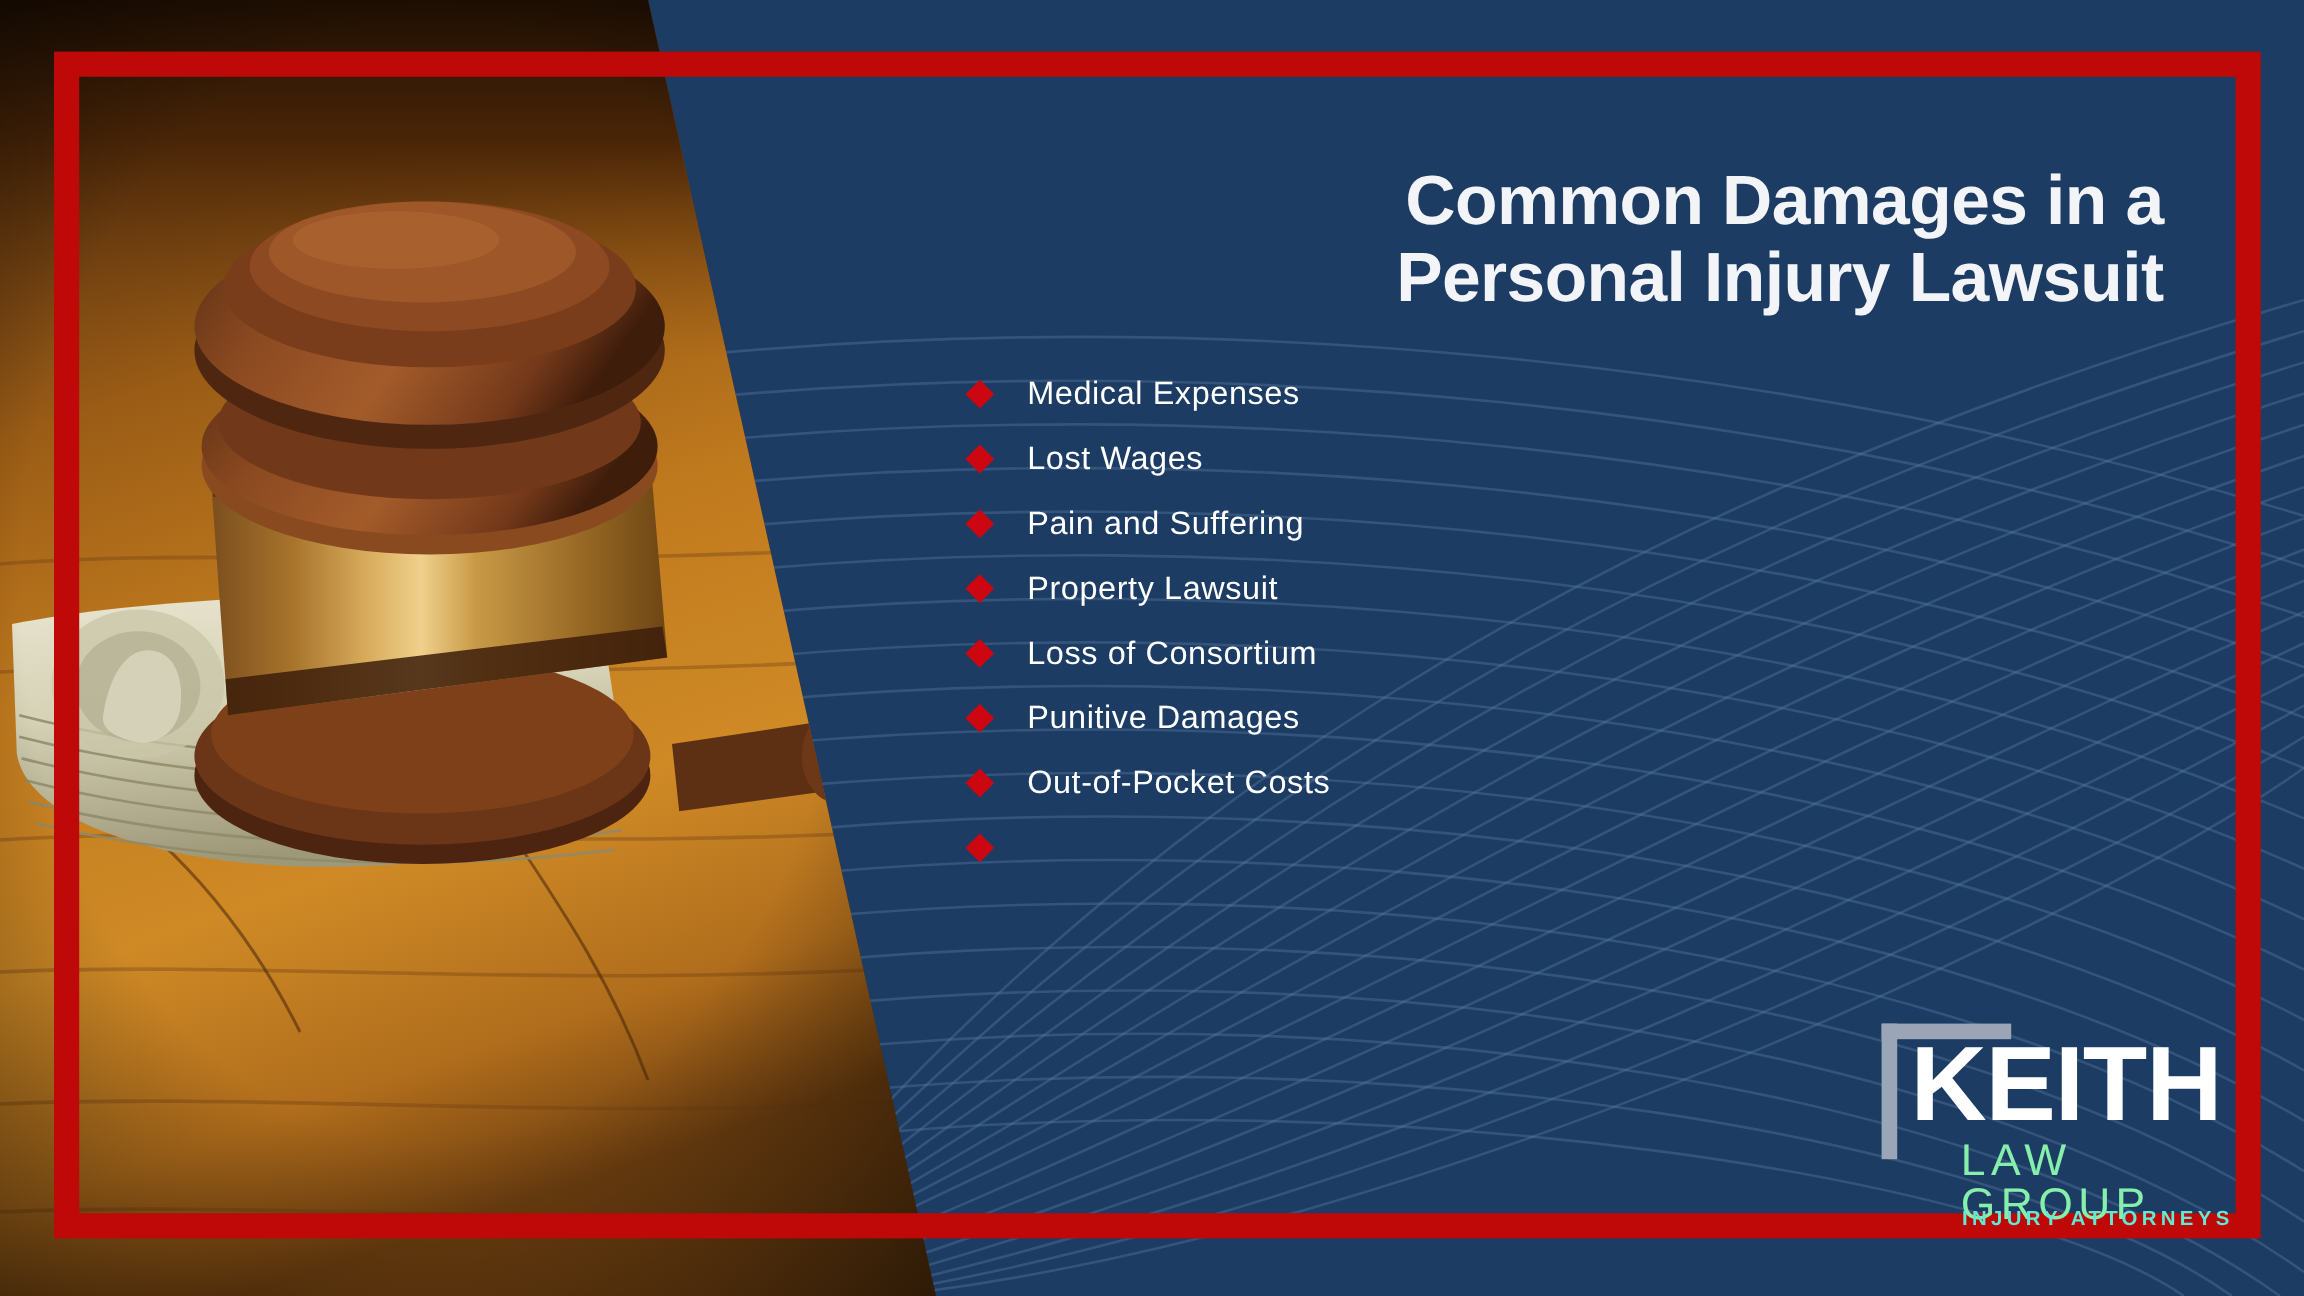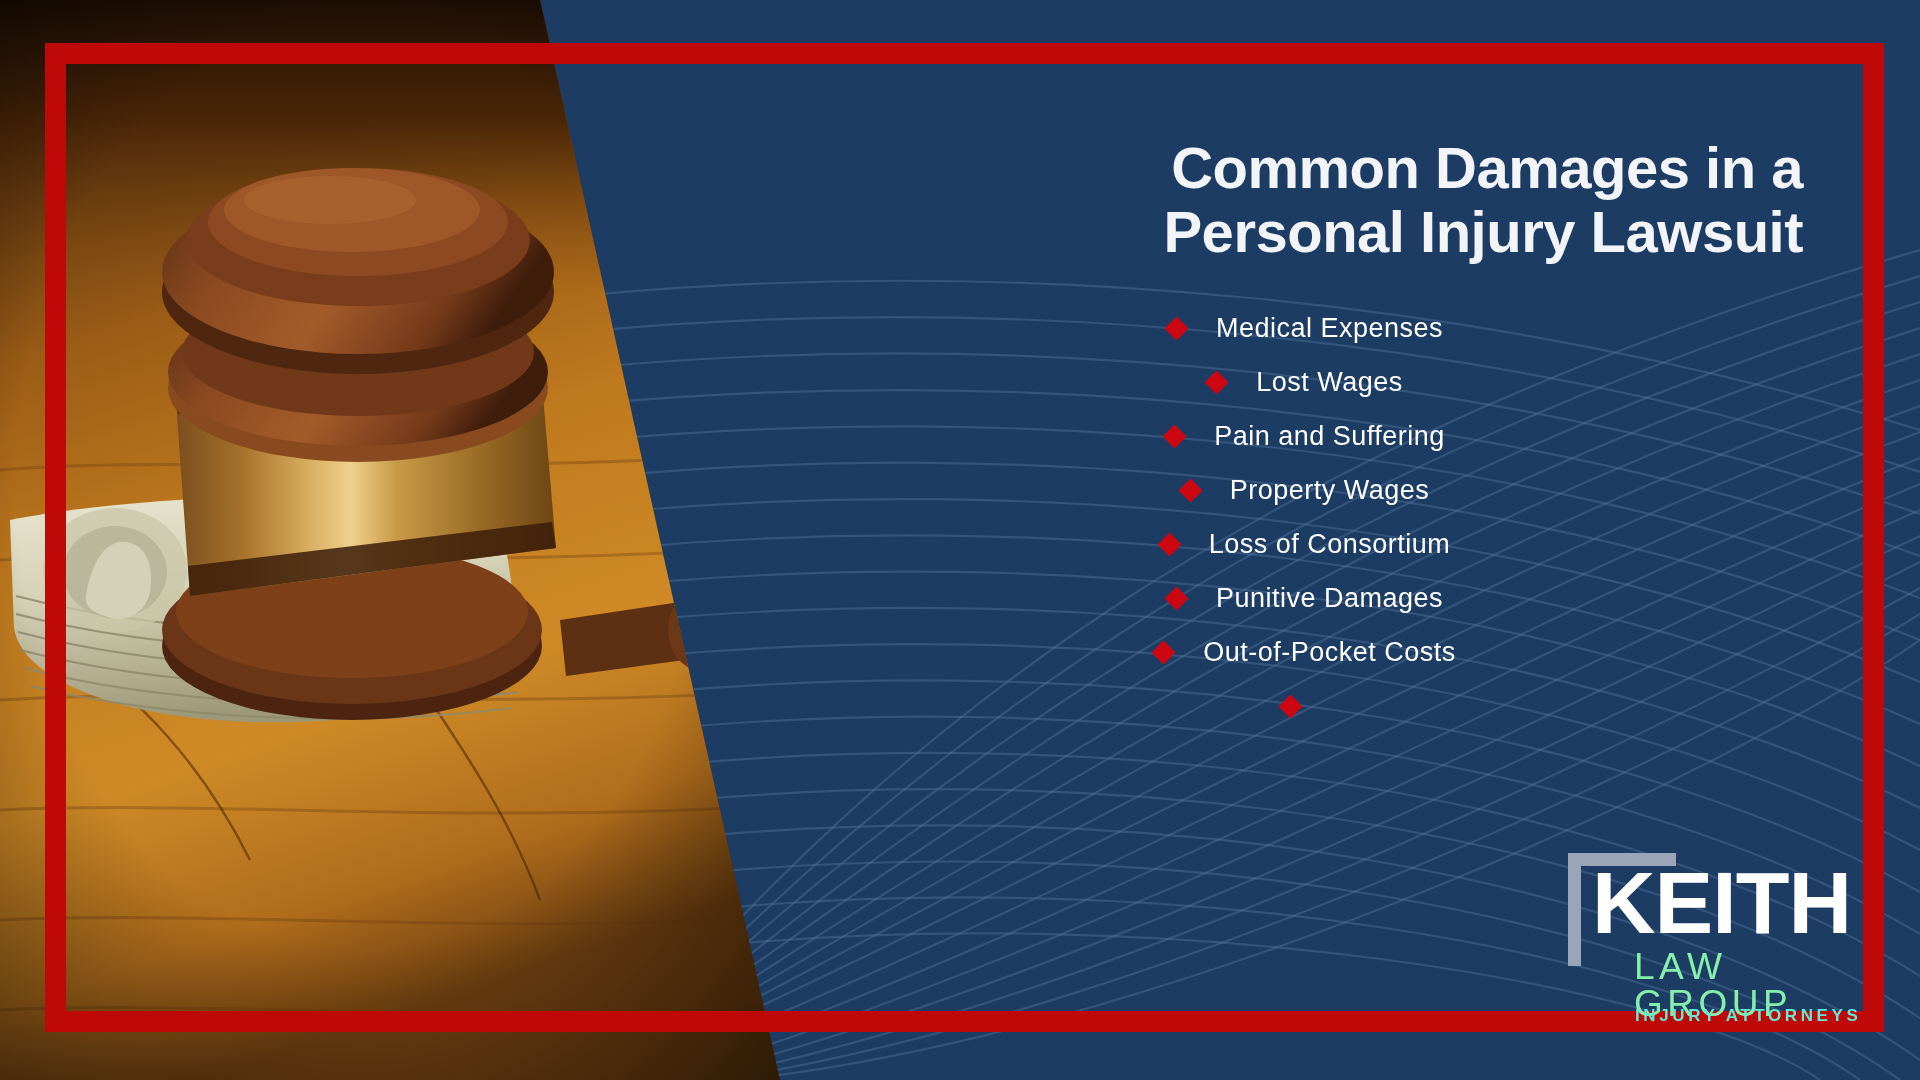--- a/index.html
+++ b/index.html
@@ -72,21 +72,20 @@
     list-style:none;
   }
   .damage-list li {
     display:flex;
     align-items:center;
     height:54px;
     color:#ffffff;
     font-size:27px;
     font-weight:400;
     letter-spacing:0.5px;
-    justify-content:center;
   }
   .diamond {
     width:17px; height:17px;
     background:#cc0711;
     transform:rotate(45deg);
     flex:0 0 auto;
     margin-right:31px;
     margin-left:5px;
   }
 
@@ -314,21 +313,21 @@
       <li>
         <span class="diamond"></span>
         <span>Lost Wages</span>
       </li>
       <li>
         <span class="diamond"></span>
         <span>Pain and Suffering</span>
       </li>
       <li>
         <span class="diamond"></span>
-        <span>Property Wages</span>
+        <span>Property Lawsuit</span>
       </li>
       <li>
         <span class="diamond"></span>
         <span>Loss of Consortium</span>
       </li>
       <li>
         <span class="diamond"></span>
         <span>Punitive Damages</span>
       </li>
       <li>

